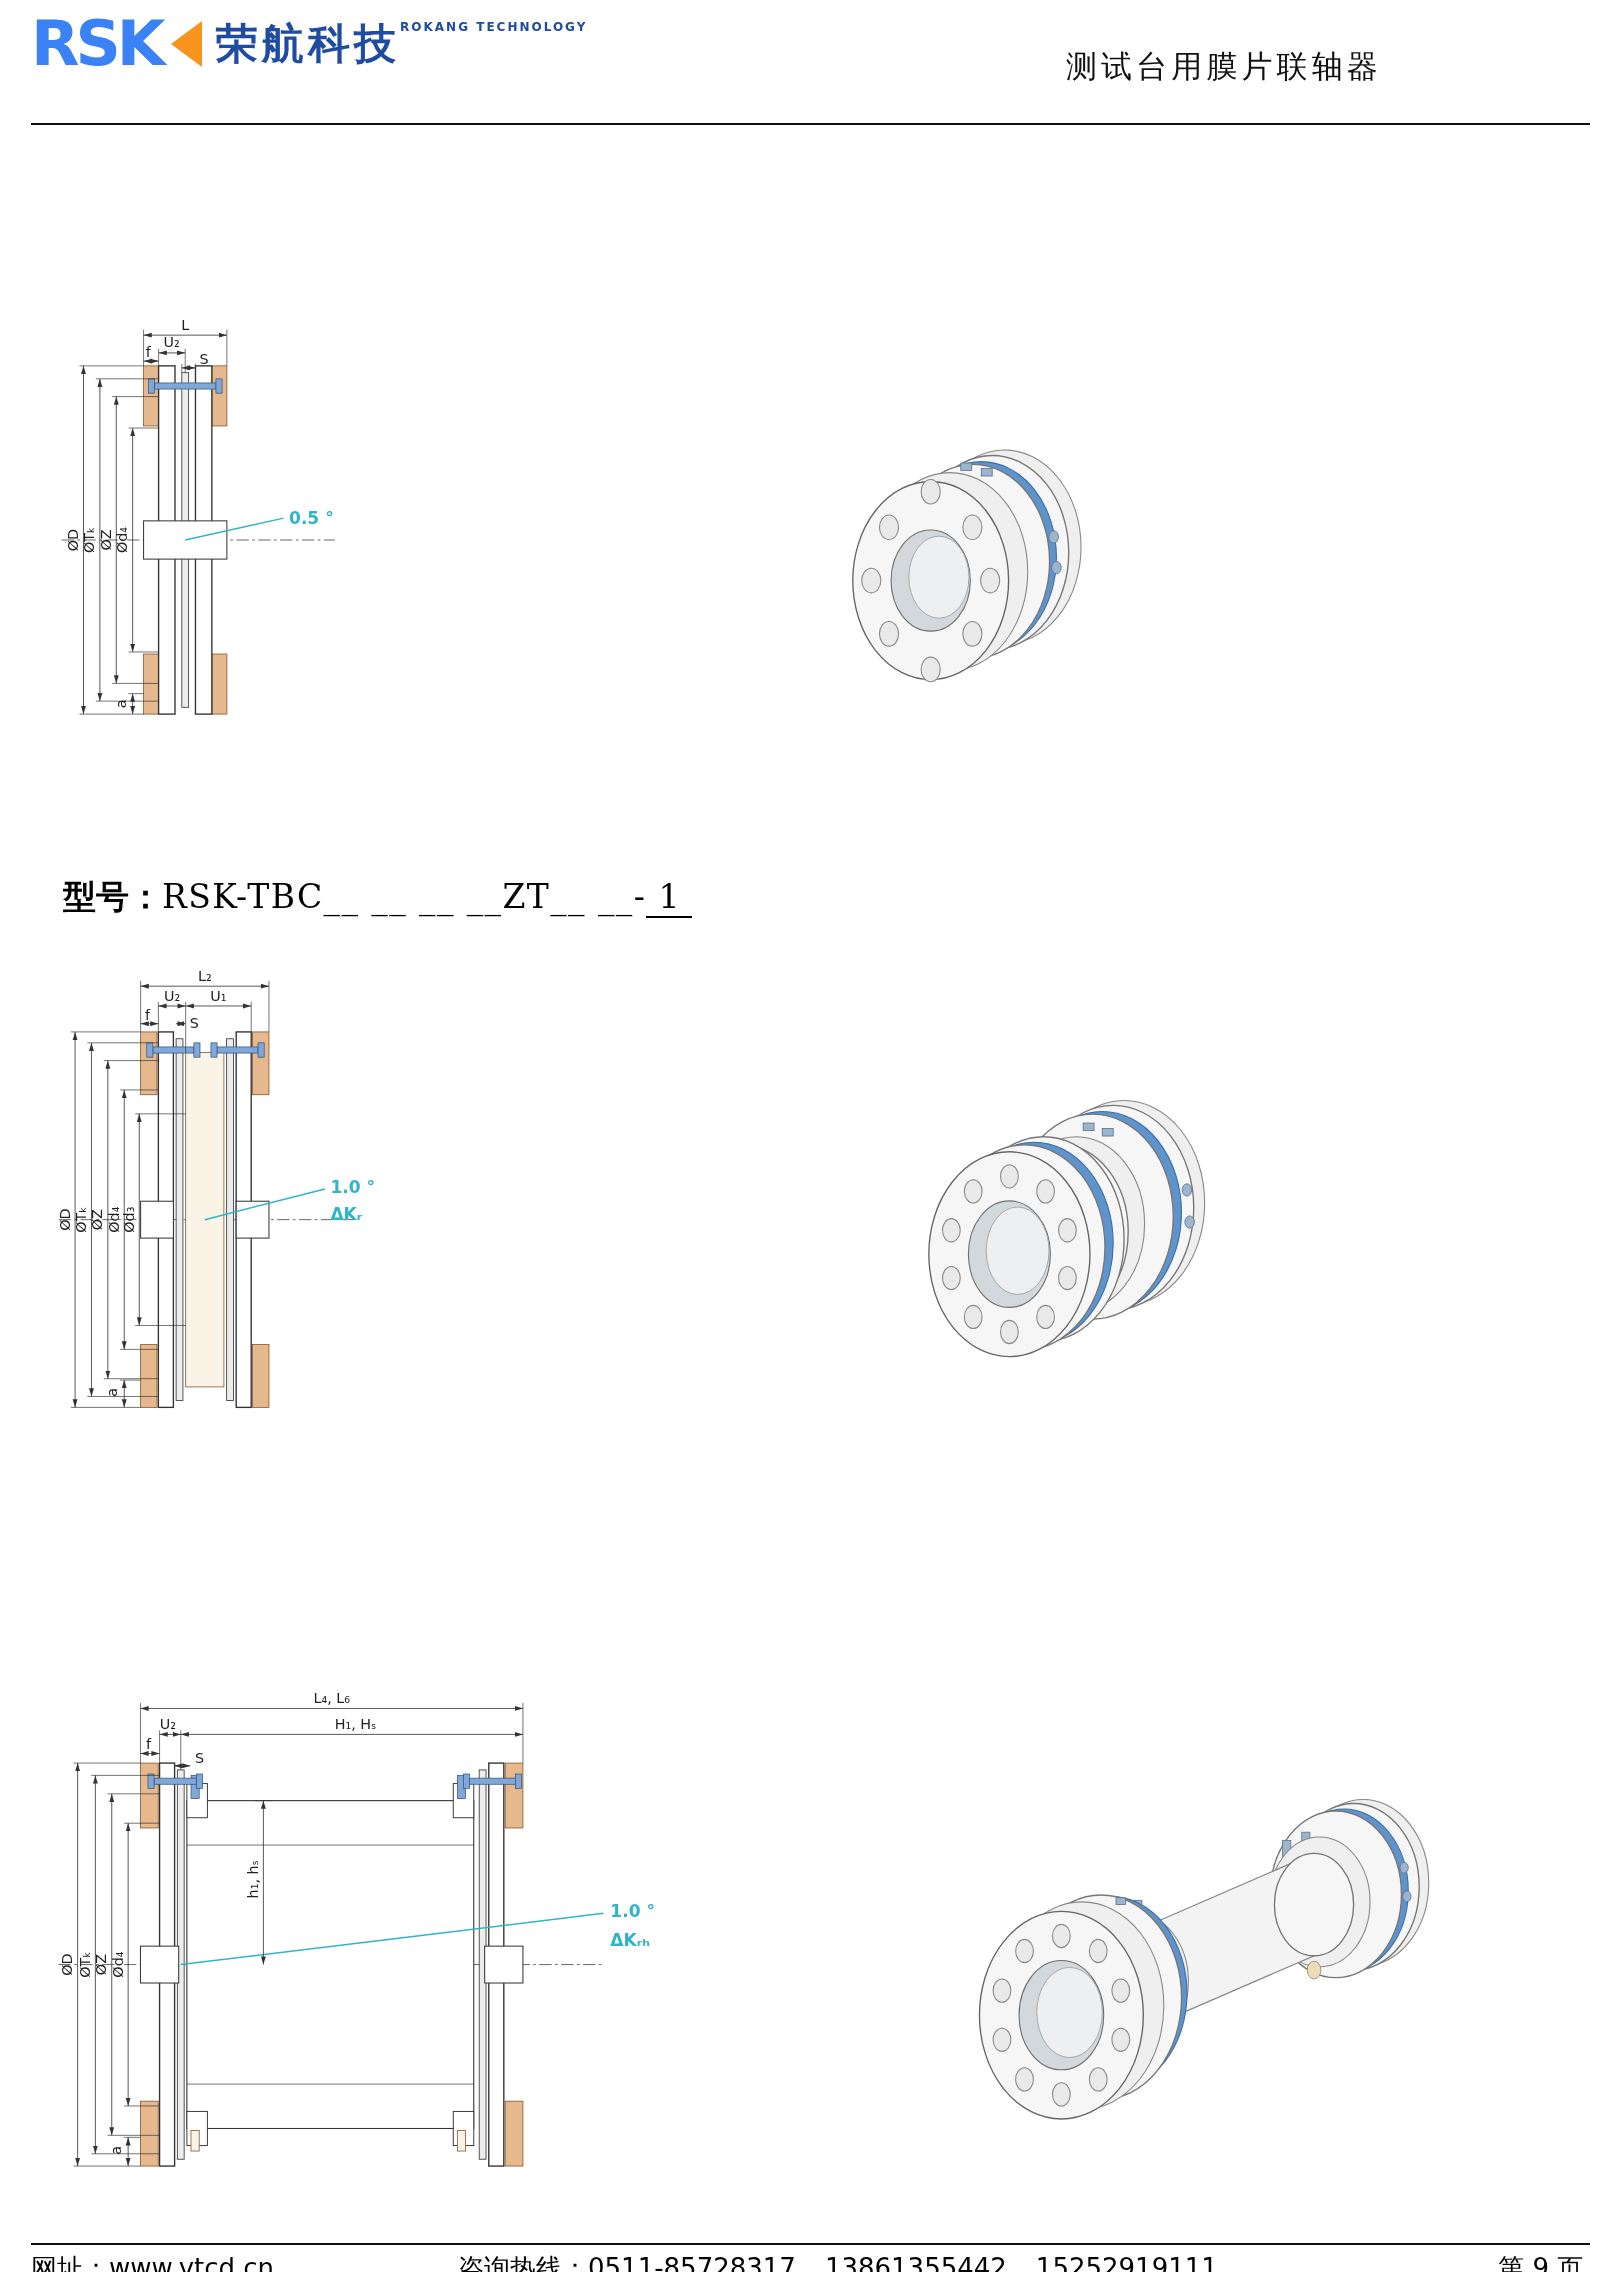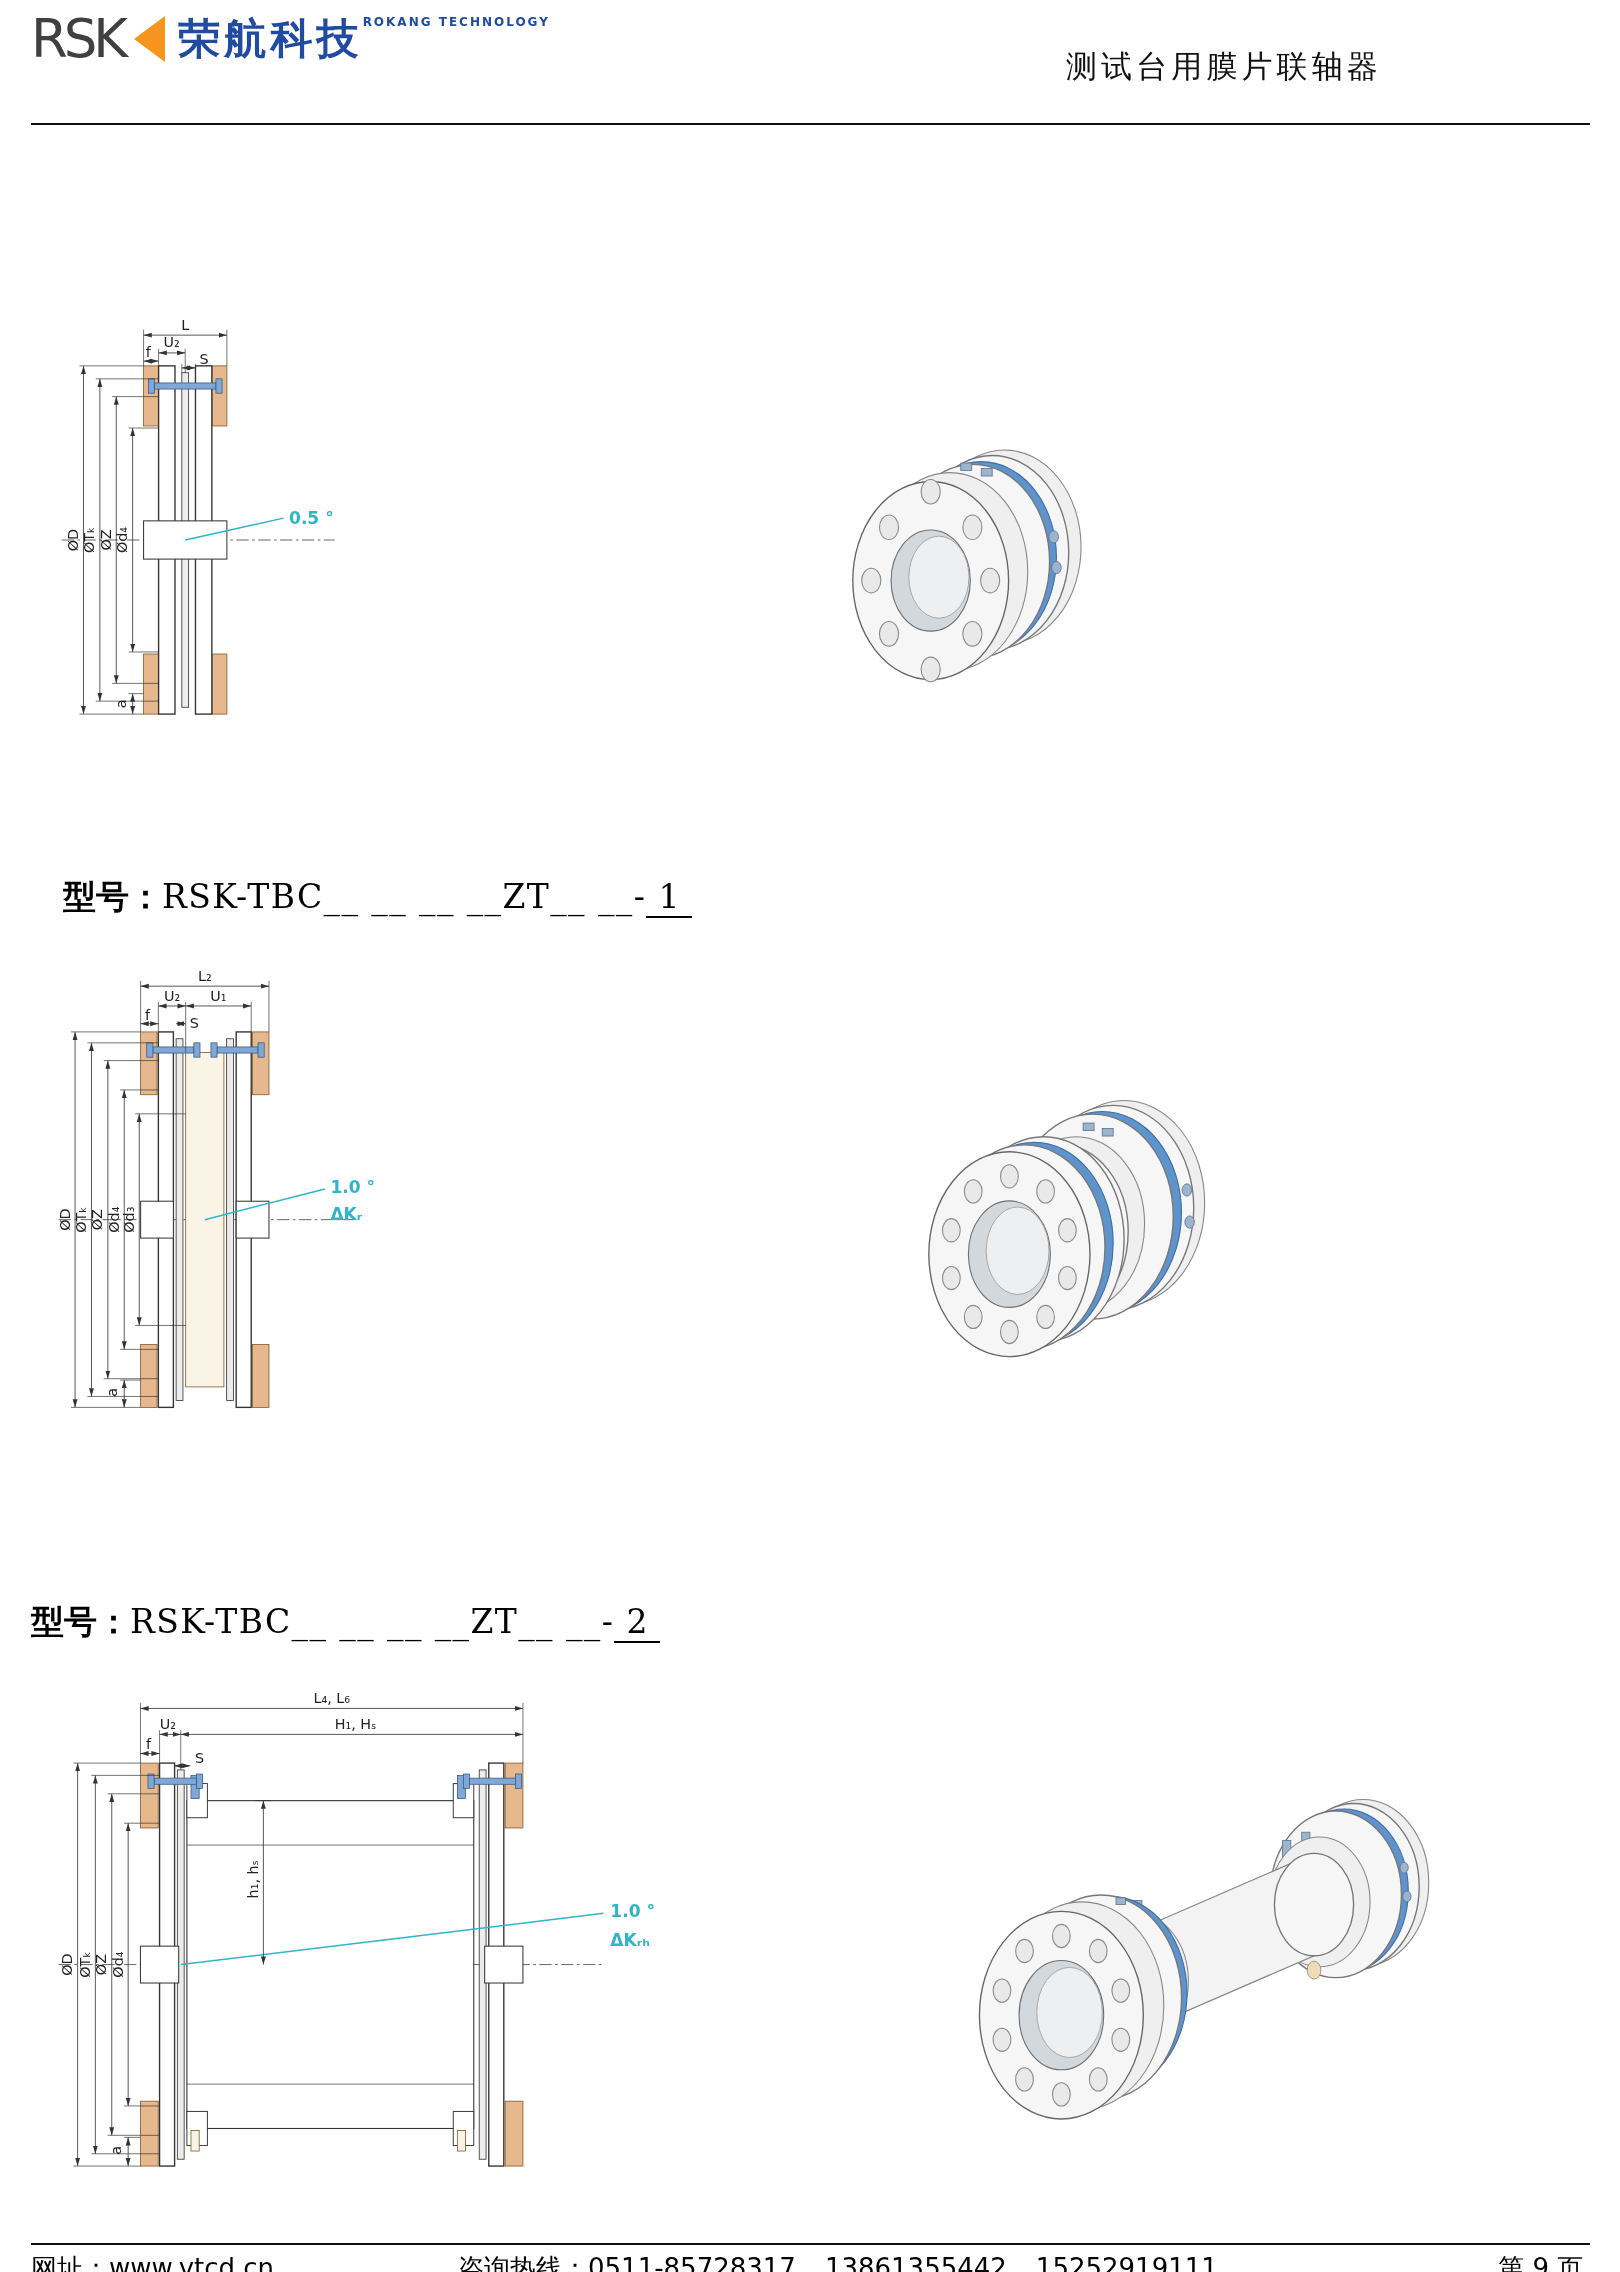--- a/index.html
+++ b/index.html
@@ -5,21 +5,21 @@
   * { margin:0; padding:0; box-sizing:border-box; }
   html,body { background:#fff; }
   .page {
     position:relative; width:1621px; height:2273px; background:#fff;
     font-family:"DejaVu Sans","Liberation Sans",sans-serif; color:#000; overflow:hidden;
   }
   .abs { position:absolute; }
 
   
   .logo-wrap { left:31px; top:12.3px; display:flex; align-items:center; gap:13.7px; }
-  .logo-rsk { font-size:53px; font-weight:normal; color:#404040; letter-spacing:-4.1px; line-height:1; }
+  .logo-rsk { font-size:63px; font-weight:bold; color:#3b82f6; letter-spacing:-4.1px; line-height:1; }
   .logo-chevron { width:0; height:0; border-top:23px solid transparent; border-bottom:23px solid transparent;
                   border-right:31px solid #f7941d; margin-left:-4.1px; }
   .logo-col { display:flex; flex-direction:row; }
   .logo-cn { font-size:42px; font-weight:bold; color:#1f4ba0; letter-spacing:4.1px; line-height:1.15; }
   .logo-en { font-size:12px; font-weight:bold; color:#1f4ba0; letter-spacing:2px; }
   .doc-title { left:1066px; top:46px; font-size:31px; letter-spacing:4.1px; color:#111; }
   .header-rule { left:31px; top:123px; width:1559px; border-top:2px solid #111; }
 
   
   .section-heading { left:31px; font-size:33px; white-space:nowrap; color:#000; }
@@ -281,23 +281,20 @@
       <ellipse class="rend-hole" cx="179" cy="198" rx="13" ry="17"></ellipse>
       <ellipse class="rend-bore" cx="232" cy="290" rx="60" ry="78"></ellipse>
       <ellipse class="rend-bore-in" cx="244" cy="285" rx="46" ry="64"></ellipse>
       <rect class="stud" x="340" y="98" width="16" height="11"></rect>
       <rect class="stud" x="368" y="106" width="16" height="11"></rect>
       <ellipse class="stud" cx="492" cy="196" rx="7" ry="9"></ellipse>
       <ellipse class="stud" cx="496" cy="243" rx="7" ry="9"></ellipse>
     </g>
   </svg>
 
-  <div class="abs section-heading" style="top:1600px; width:1559px;">
-    <span class="mh-label">型号：</span><span class="mh-main">RSK-TBC__ __ __ __ZT__ __-</span><span class="mh-digit">2</span>
-  </div>
 
   <svg class="abs" style="left:38px; top:1674px;" width="683" height="547" viewBox="0 0 1000 800">
     <g>
       <line class="cl" x1="30" y1="425" x2="830" y2="425"></line>
       <rect class="tan" x="150" y="130" width="26" height="95"></rect>
       <rect class="tan" x="684" y="130" width="26" height="95"></rect>
       <rect class="tan" x="150" y="625" width="26" height="95"></rect>
       <rect class="tan" x="684" y="625" width="26" height="95"></rect>
       <rect class="geo" x="178" y="130" width="22" height="590"></rect>
       <rect class="geo" x="660" y="130" width="22" height="590"></rect>

